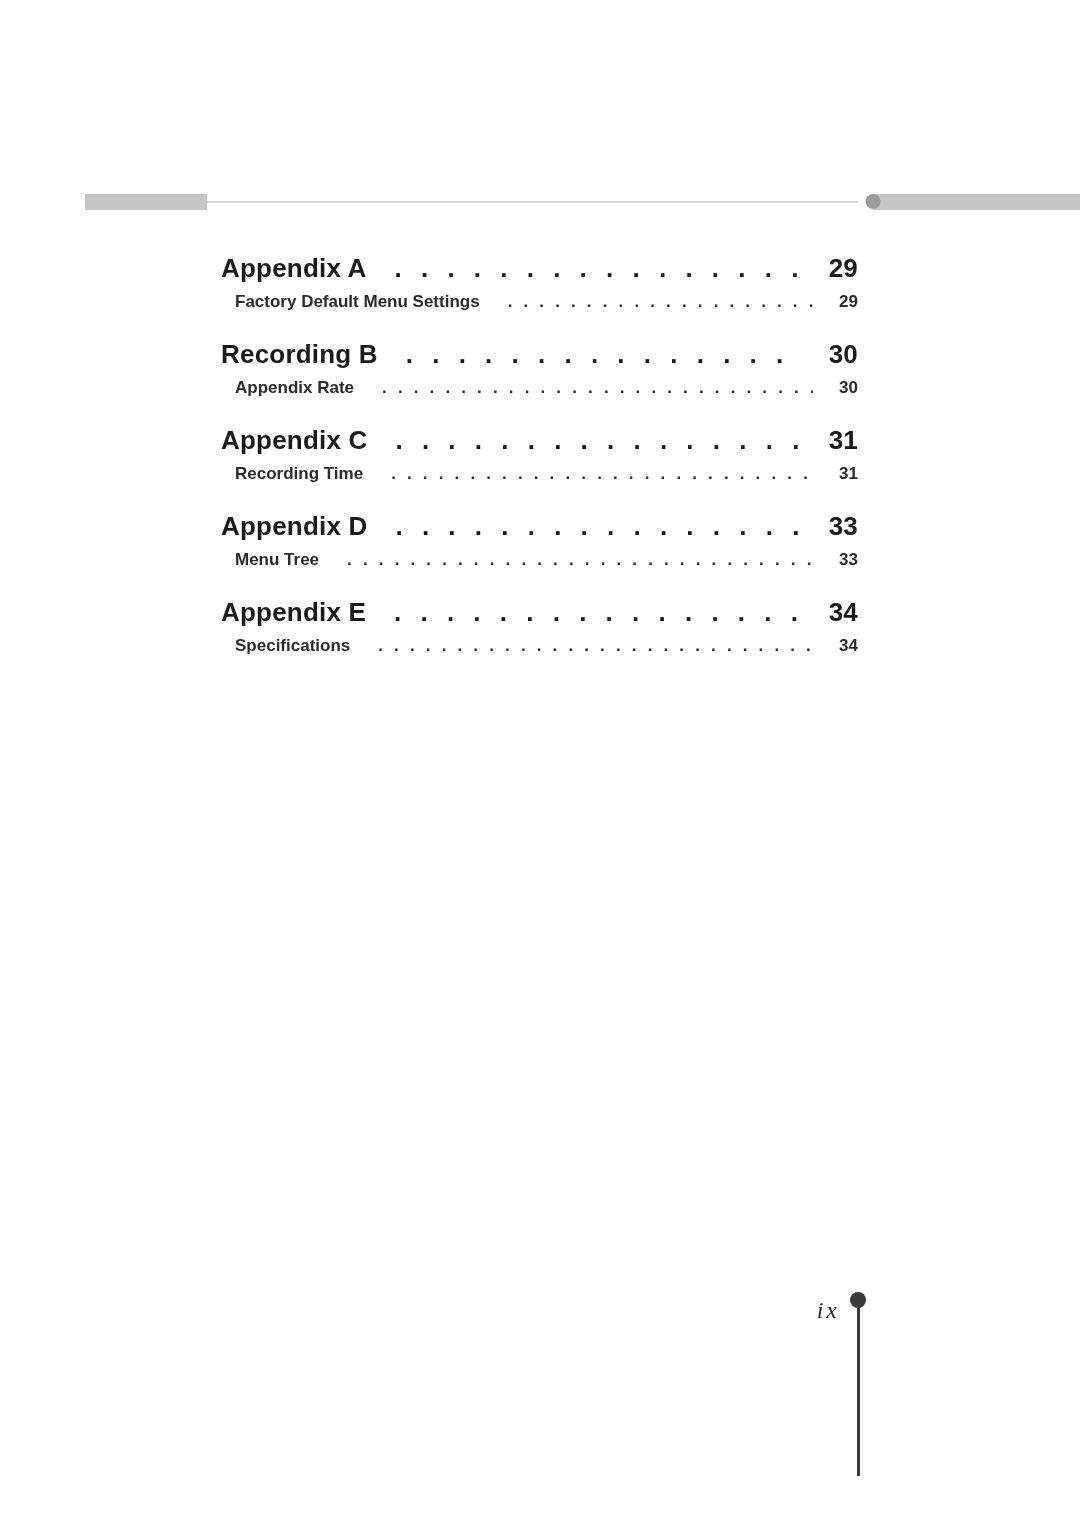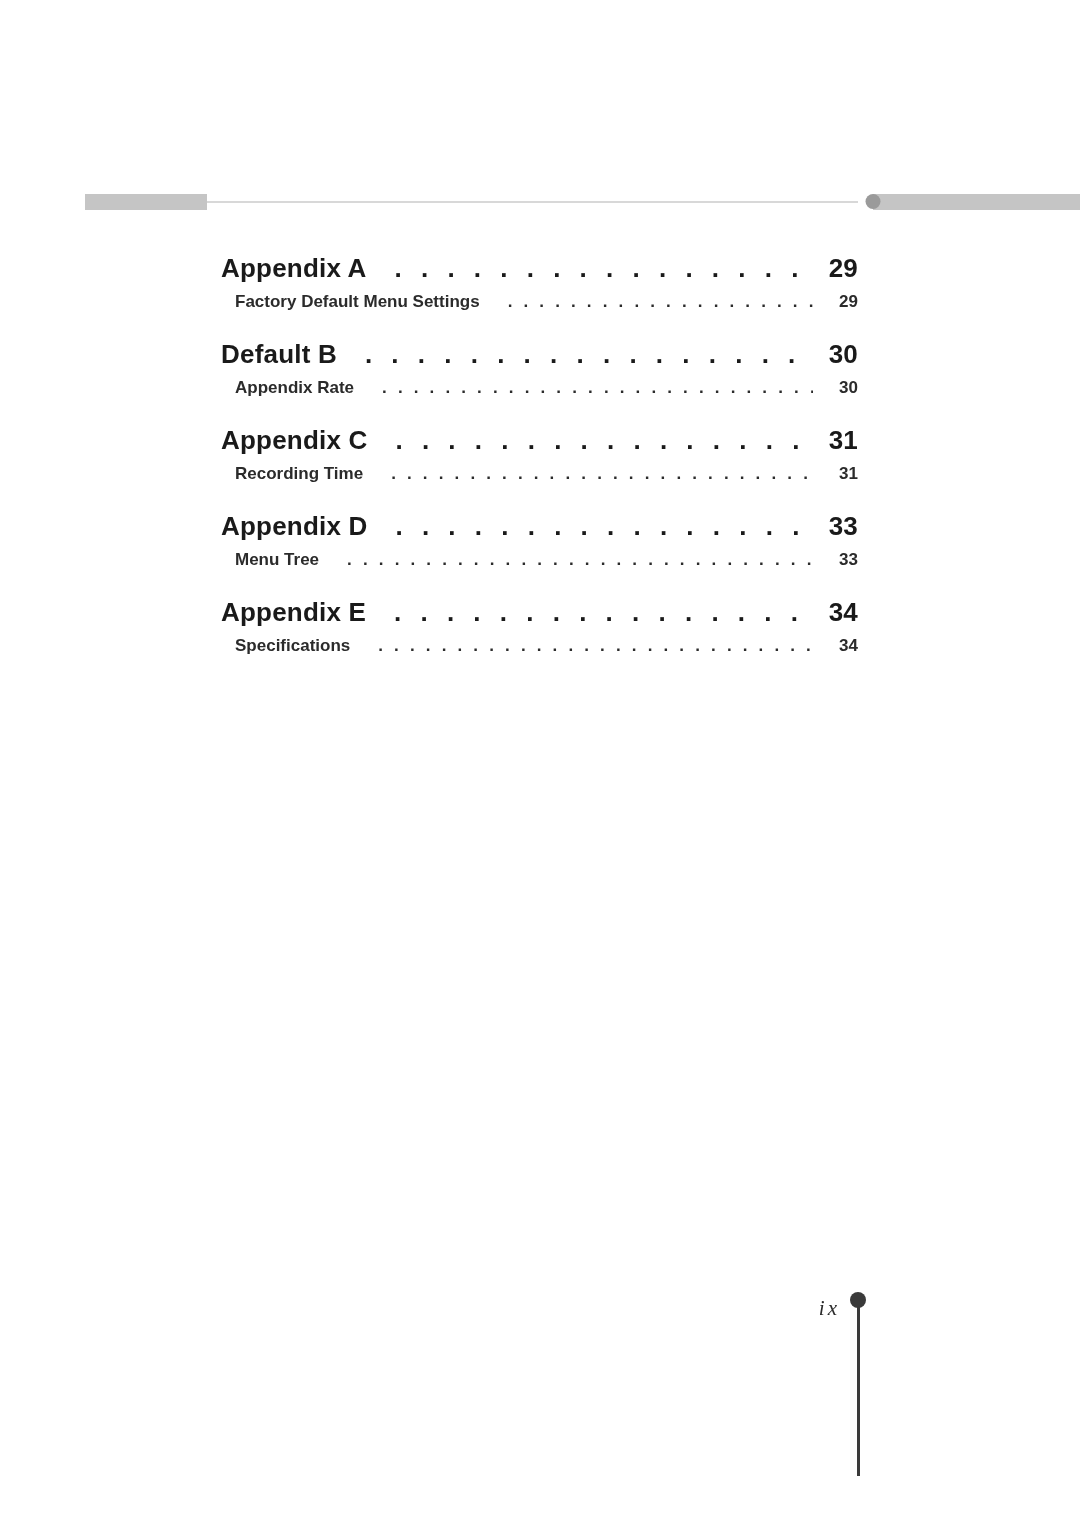--- a/index.html
+++ b/index.html
@@ -117,21 +117,21 @@
   .footer {
     position: absolute;
     right: 212px;
     bottom: 50px;
     display: flex;
     align-items: flex-start;
   }
   .footer .folio {
     font-family: Georgia, "Times New Roman", serif;
     font-style: italic;
-    font-size: 21px;
+    font-size: 24px;
     letter-spacing: 3px;
     color: #2a2a2a;
     padding-right: 10px;
     line-height: 1;
   }
   .footer .mark {
     position: relative;
     width: 18px;
     height: 180px;
   }
@@ -172,21 +172,21 @@
       <span class="dots">. . . . . . . . . . . . . . . . . . . . . . . . . . . . . . . . . . . . . . . . . . . . . . . . . . . . . . . .</span>
       <span class="pageno">29</span>
     </div>
     <div class="entry minor">
       <span class="label">Factory Default Menu Settings</span>
       <span class="dots">. . . . . . . . . . . . . . . . . . . . . . . . . . . . . . . . . . . . . . . . . . . . . . . . . . . . . . . . . . . . . . . . . . . . . . . . . . . . . . . . . . . . . . . . . .</span>
       <span class="pageno">29</span>
     </div>
 
     <div class="entry major">
-      <span class="label">Default B</span>
+      <span class="label">Recording B</span>
       <span class="dots">. . . . . . . . . . . . . . . . . . . . . . . . . . . . . . . . . . . . . . . . . . . . . . . . . . . . . . . .</span>
       <span class="pageno">30</span>
     </div>
     <div class="entry minor">
       <span class="label">Appendix Rate</span>
       <span class="dots">. . . . . . . . . . . . . . . . . . . . . . . . . . . . . . . . . . . . . . . . . . . . . . . . . . . . . . . . . . . . . . . . . . . . . . . . . . . . . . . . . . . . . . . . . .</span>
       <span class="pageno">30</span>
     </div>
 
     <div class="entry major">

